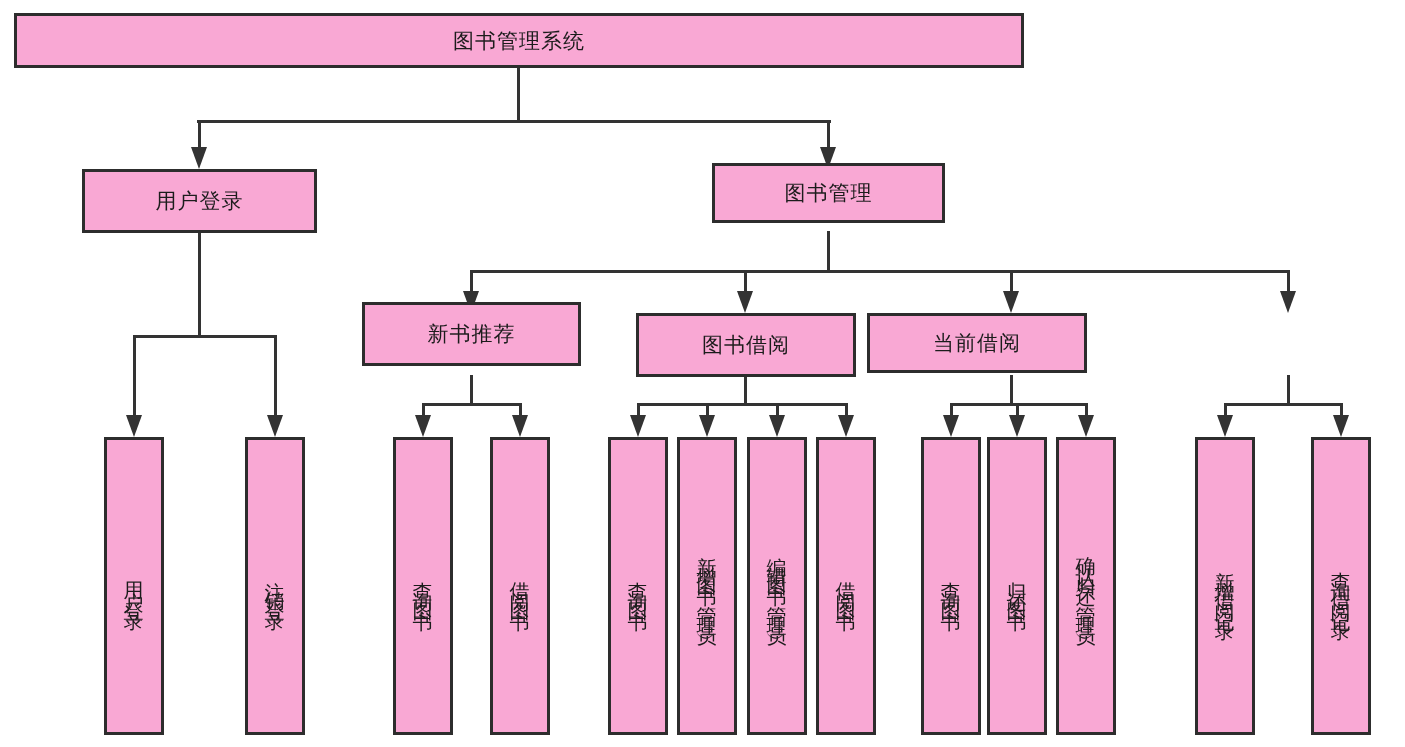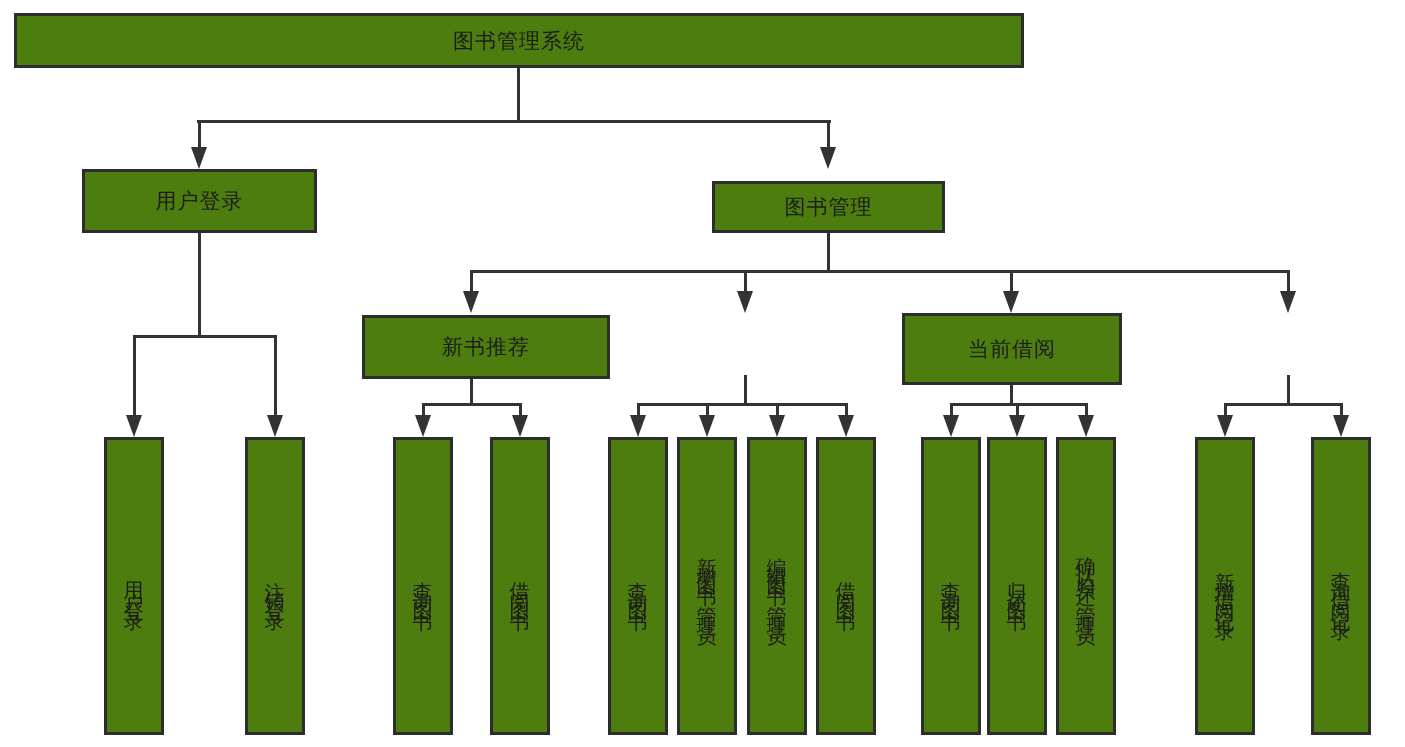--- a/index.html
+++ b/index.html
@@ -12,21 +12,21 @@
   *{box-sizing:border-box;margin:0;padding:0;}
   html,body{background:var(--background);}
   body{
     width:1405px;height:747px;
     font-family:"Liberation Sans","DejaVu Sans",sans-serif;
     color:var(--text);
   }
   .stage{position:relative;width:1405px;height:747px;background:var(--background);overflow:hidden;}
   .box{
     position:absolute;
-    background:#4d7c0f;
+    background:#f9a8d4;
     border:3px solid var(--border);
     display:flex;align-items:center;justify-content:center;
     color:var(--text);
     z-index:2;
   }
   .box.h .lbl{font-size:21px;letter-spacing:1px;white-space:nowrap;}
   .box.v .lbl{
     writing-mode:vertical-rl;
     text-orientation:mixed;
     font-size:20px;
@@ -64,21 +64,21 @@
   <div class="ln" style="left:517px;top:66px;width:3px;height:56px"></div>
   <div class="ln" style="left:197px;top:120px;width:634px;height:3px"></div>
   <div class="ln" style="left:198px;top:120px;width:3px;height:29px"></div>
   <div class="ah" style="left:191px;top:147px"></div>
   <div class="ln" style="left:827px;top:120px;width:3px;height:29px"></div>
   <div class="ah" style="left:820px;top:147px"></div>
 
   <div class="box h" style="left:82px;top:169px;width:235px;height:64px">
     <span class="lbl">用户登录</span>
   </div>
-  <div class="box h" style="left:712px;top:181px;width:233px;height:52px">
+  <div class="box h" style="left:712px;top:163px;width:233px;height:60px">
     <span class="lbl">图书管理</span>
   </div>
 
   <div class="ln" style="left:198px;top:231px;width:3px;height:106px"></div>
   <div class="ln" style="left:133px;top:335px;width:144px;height:3px"></div>
   <div class="ln" style="left:133px;top:335px;width:3px;height:82px"></div>
   <div class="ah" style="left:126px;top:415px"></div>
   <div class="ln" style="left:274px;top:335px;width:3px;height:82px"></div>
   <div class="ah" style="left:267px;top:415px"></div>
 
@@ -86,24 +86,27 @@
   <div class="ln" style="left:470px;top:270px;width:820px;height:3px"></div>
   <div class="ln" style="left:470px;top:270px;width:3px;height:23px"></div>
   <div class="ah" style="left:463px;top:291px"></div>
   <div class="ln" style="left:744px;top:270px;width:3px;height:23px"></div>
   <div class="ah" style="left:737px;top:291px"></div>
   <div class="ln" style="left:1010px;top:270px;width:3px;height:23px"></div>
   <div class="ah" style="left:1003px;top:291px"></div>
   <div class="ln" style="left:1287px;top:270px;width:3px;height:23px"></div>
   <div class="ah" style="left:1280px;top:291px"></div>
 
-  <div class="box h" style="left:362px;top:315px;width:248px;height:64px">
+  <div class="box h" style="left:362px;top:302px;width:219px;height:64px">
     <span class="lbl">新书推荐</span>
   </div>
-  <div class="box h" style="left:902px;top:313px;width:220px;height:72px">
+  <div class="box h" style="left:636px;top:313px;width:220px;height:64px">
+    <span class="lbl">图书借阅</span>
+  </div>
+  <div class="box h" style="left:867px;top:313px;width:220px;height:60px">
     <span class="lbl">当前借阅</span>
   </div>
 
   <div class="ln" style="left:470px;top:375px;width:3px;height:31px"></div>
   <div class="ln" style="left:422px;top:403px;width:100px;height:3px"></div>
   <div class="ln" style="left:422px;top:403px;width:3px;height:14px"></div>
   <div class="ah" style="left:415px;top:415px"></div>
   <div class="ln" style="left:519px;top:403px;width:3px;height:14px"></div>
   <div class="ah" style="left:512px;top:415px"></div>
 

